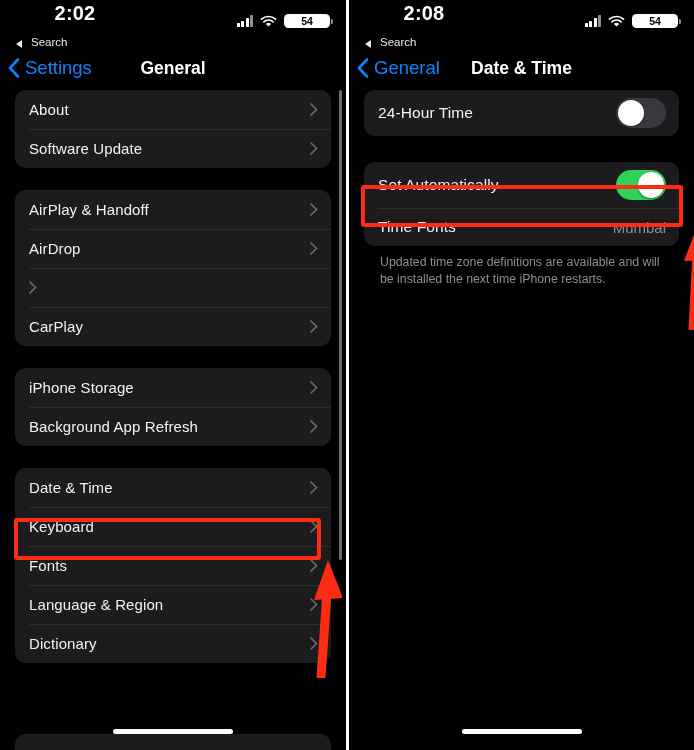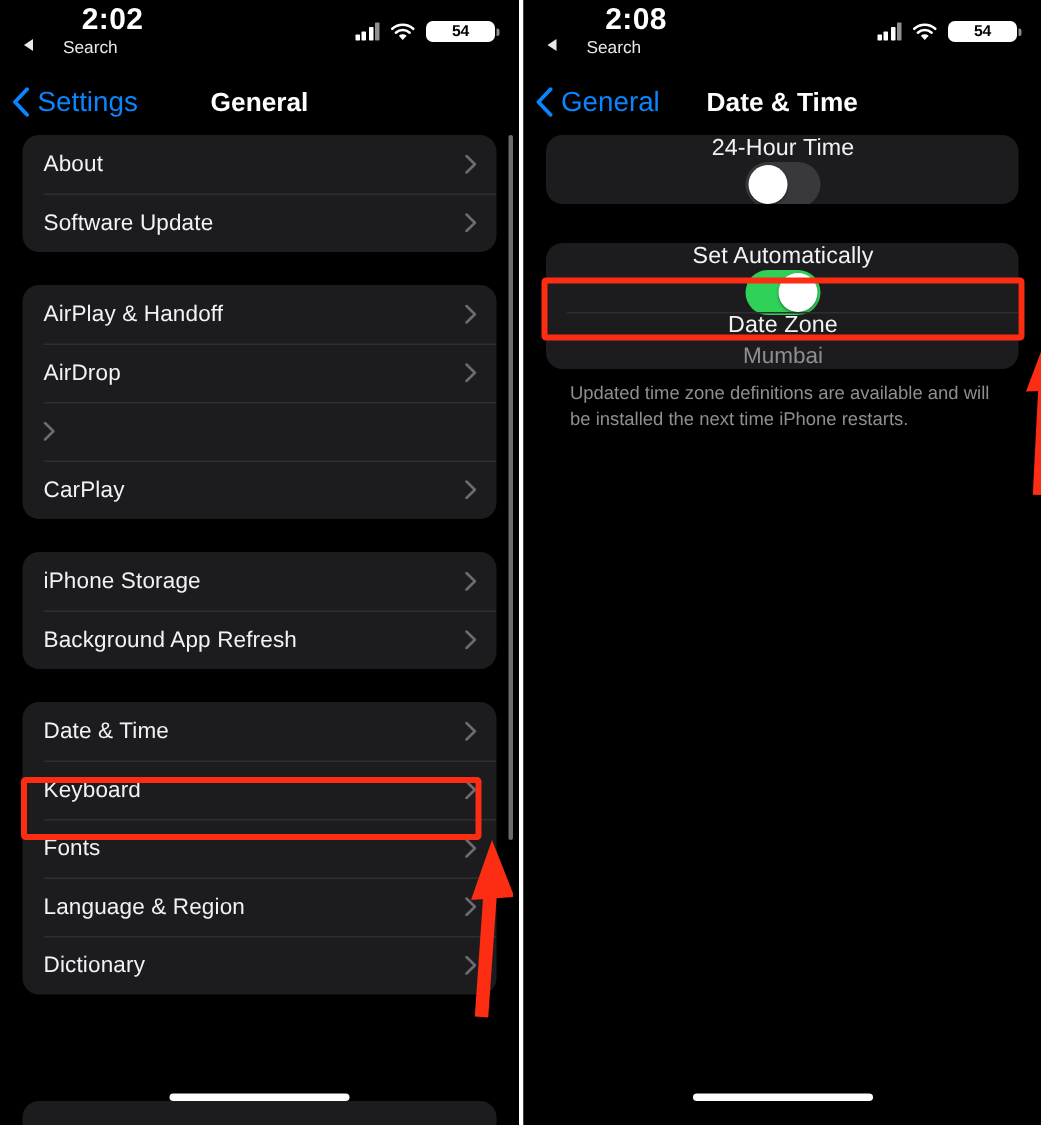--- a/index.html
+++ b/index.html
@@ -50,26 +50,26 @@
     text-align: center;
     color: #fff;
     font-size: 20px;
     font-weight: bold;
     letter-spacing: 0.2px;
     width: 150px;
   }
   .sb-back {
     position: absolute;
     left: 16px;
-    top: 26px;
+    top: 36px;
     color: #e9e9ea;
     font-size: 11.5px;
     display: flex;
-    align-items: flex-start;
-    gap: 20px;
+    align-items: flex-end;
+    gap: 9px;
   }
   .sb-back-tri {
     width: 0; height: 0;
     border-top: 4px solid transparent;
     border-bottom: 4px solid transparent;
     border-right: 6px solid #e9e9ea;
   }
   .sb-right {
     position: absolute;
     right: 13px;
@@ -196,21 +196,21 @@
     font-size: 15px;
     margin-right: 8px;
   }
   .chev-right {
     width: 8px;
     height: 13px;
     flex: 0 0 auto;
   }
 
   
-  .panel-right .row { height: 43px; flex-direction: column; }
+  .panel-right .row { height: 43px; }
   .panel-right .row-label { font-size: 15.5px; }
 
   
   .toggle {
     position: relative;
     width: 50px;
     height: 30px;
     border-radius: 15px;
     flex: 0 0 auto;
     cursor: pointer;
@@ -480,21 +480,21 @@
       </div>
 
       <div class="group" style="margin-bottom:0;">
         <div class="row" style="height:46px;">
           <span class="row-label">Set Automatically</span>
           <span class="toggle on">
             <span class="knob"></span>
           </span>
         </div>
         <div class="row" style="height:38px;">
-          <span class="row-label">Date Zone</span>
+          <span class="row-label">Time Fonts</span>
           <span class="row-value" style="margin-right:0;">Mumbai</span>
         </div>
       </div>
 
       <div class="footnote" style="margin-top:0;">Updated time zone definitions are available and will be installed the next time iPhone restarts.</div>
     </div>
 
     <div class="hl-box" style="left:12px; top:185px; width:322px; height:42px;"></div>
 
     <svg class="arrow" style="left:318px; top:222px; width:46px; height:110px;" viewBox="0 0 46 110">

